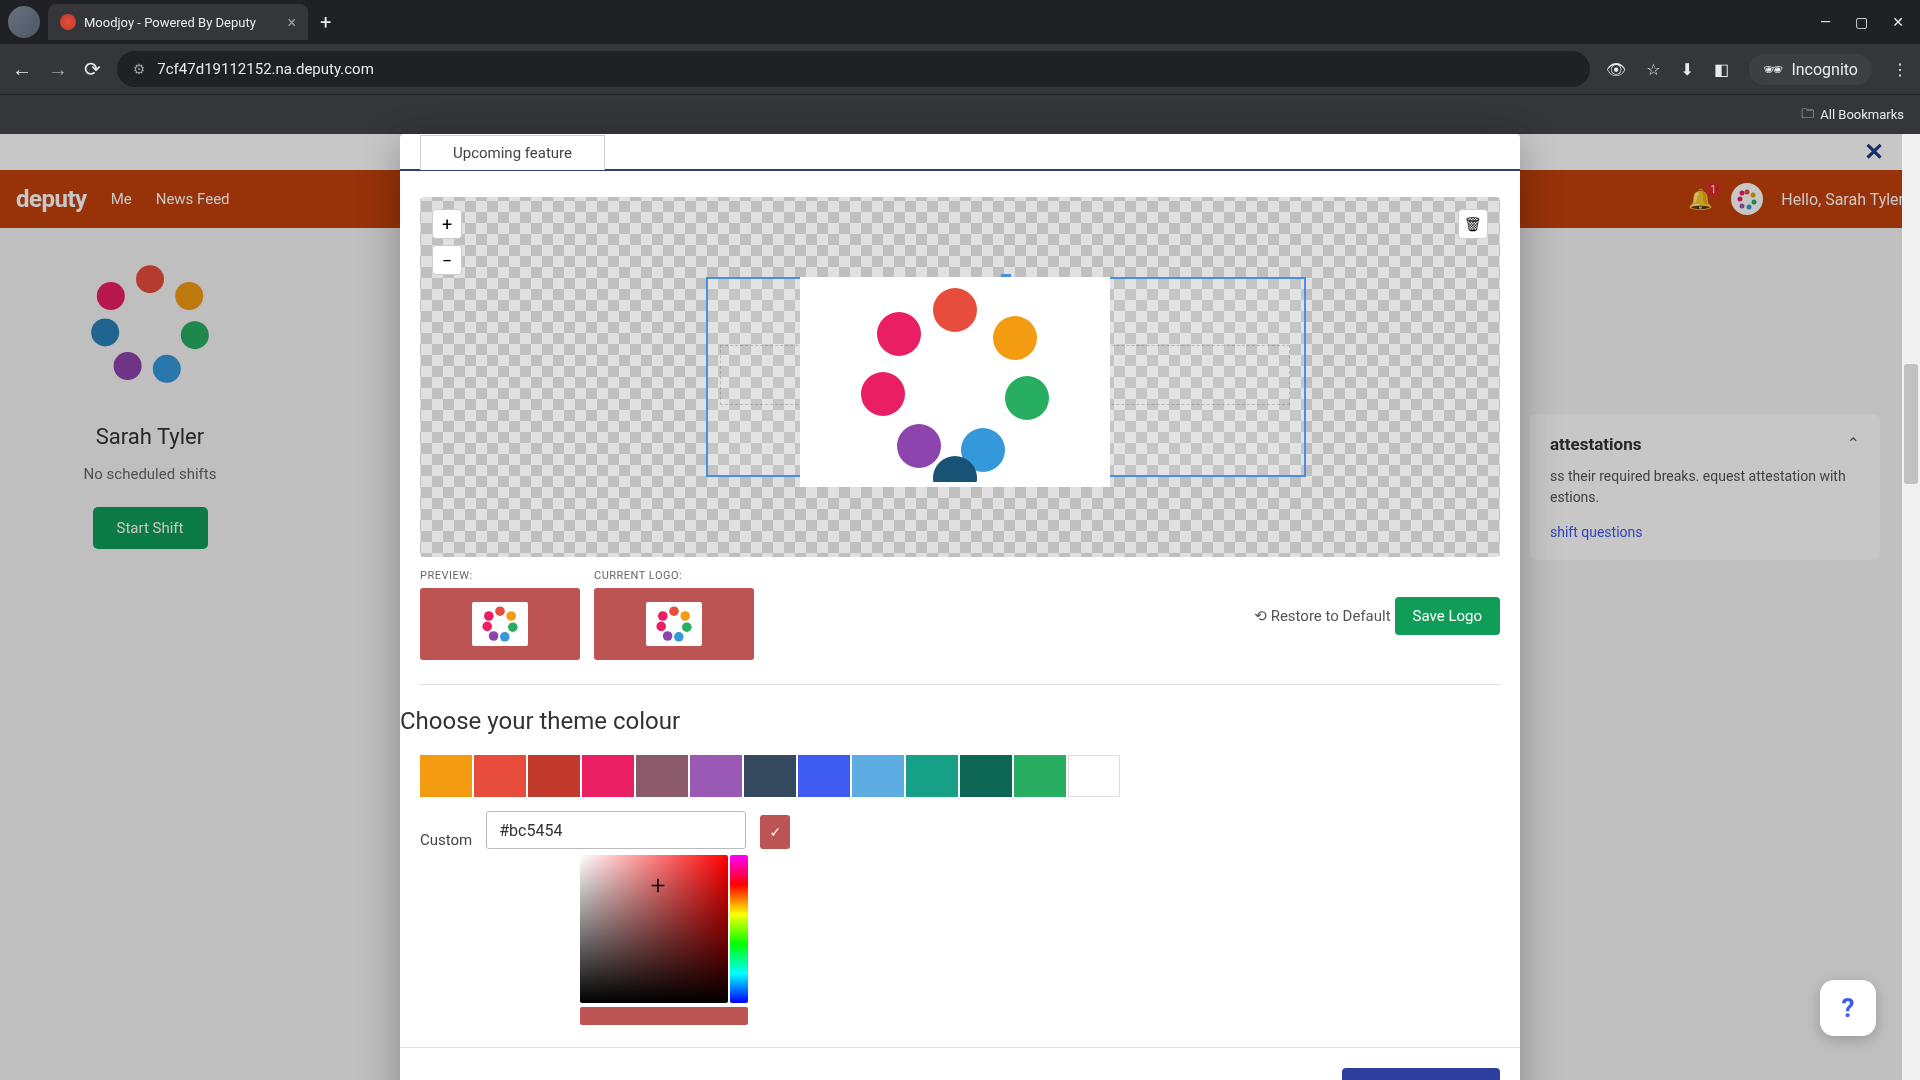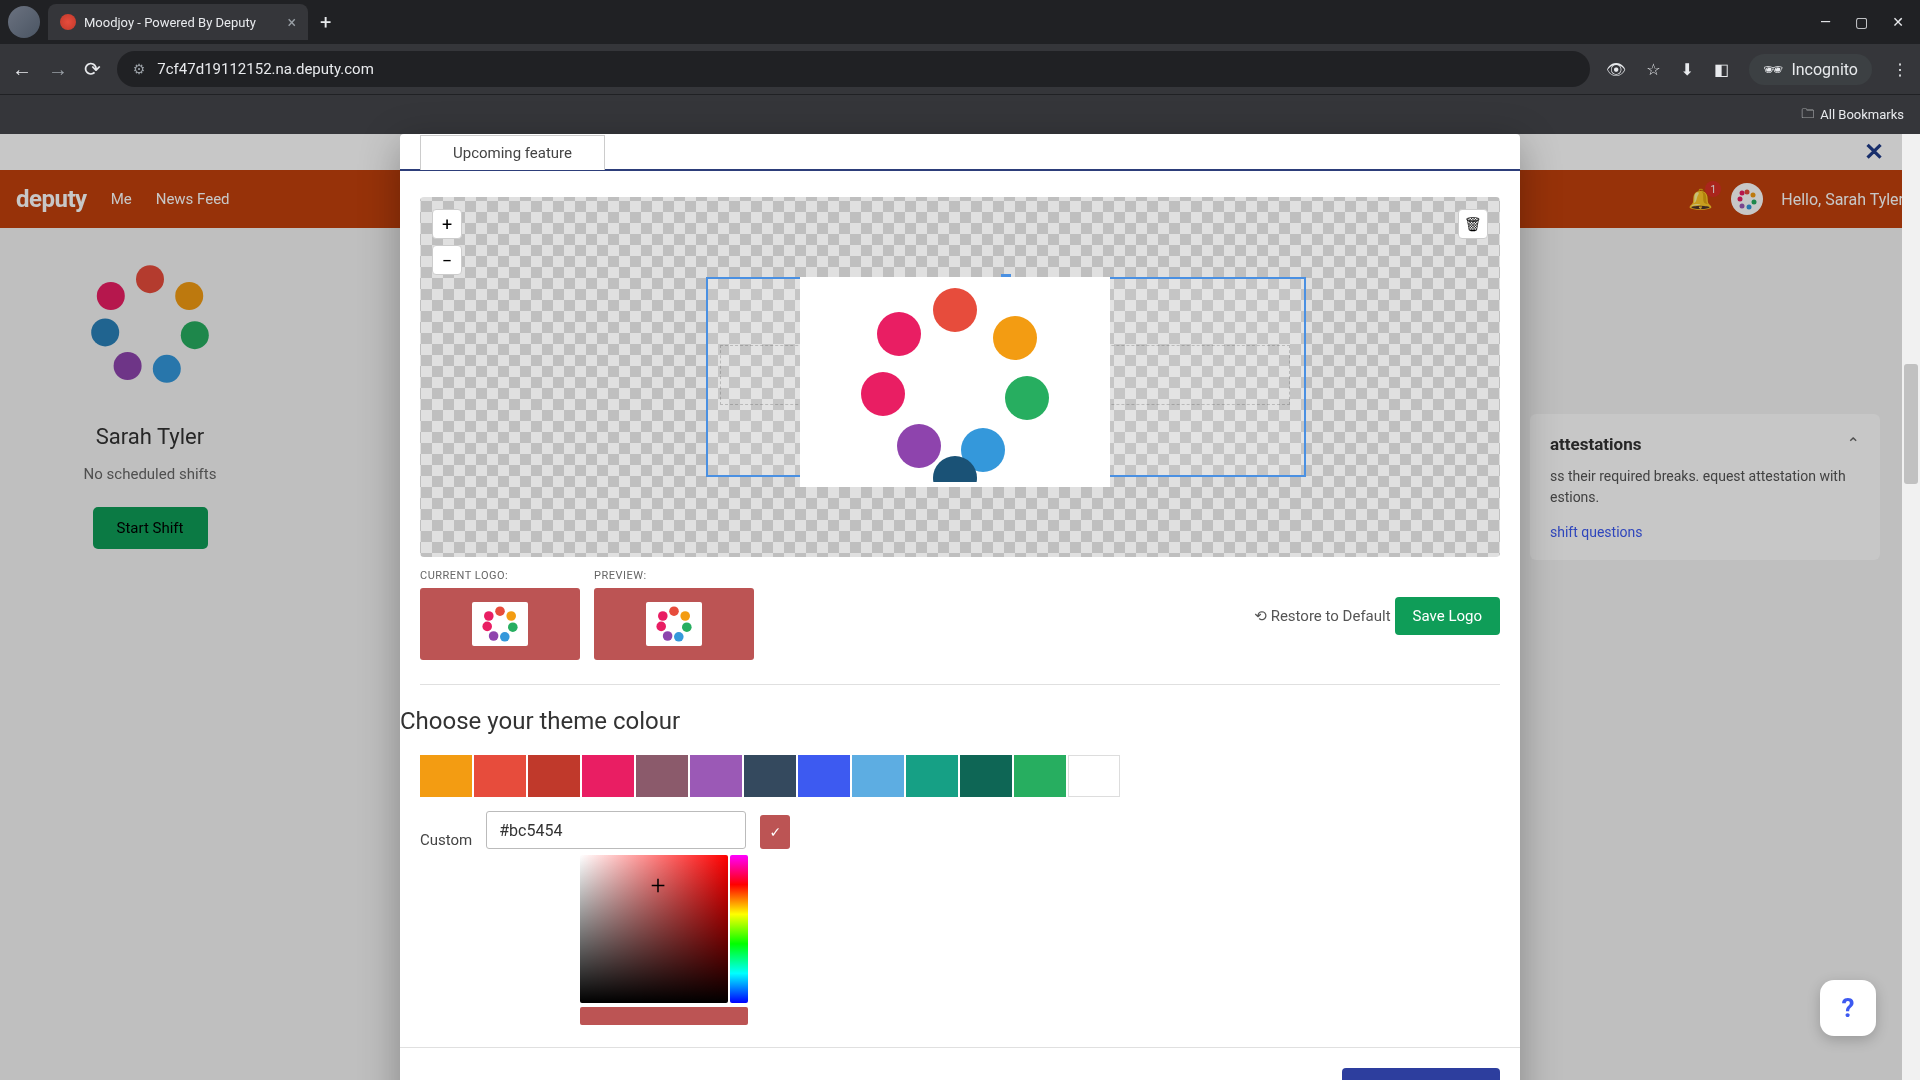--- a/index.html
+++ b/index.html
@@ -41,21 +41,21 @@
 .nav-item { font-size: 15px; }
 .banner-right { margin-left: auto; display: flex; align-items: center; gap: 18px; }
 .bell { position: relative; font-size: 20px; }
 .bell-badge { position: absolute; top: -6px; right: -8px; background: #d93025; color: #fff; border-radius: 50%; font-size: 10px; width: 16px; height: 16px; display: flex; align-items: center; justify-content: center; }
 .avatar-sm { width: 32px; height: 32px; border-radius: 50%; background: #fff; display: flex; align-items: center; justify-content: center; }
 
 .sidebar { position: absolute; left: 20px; top: 120px; width: 260px; text-align: center; }
 .logo-circle { width: 140px; height: 140px; margin: 0 auto 30px; position: relative; }
 .user-name { font-size: 22px; color: #333; margin-bottom: 16px; font-weight: 400; }
 .no-shifts { color: #666; font-size: 15px; margin-bottom: 24px; }
-.start-shift { background: #0f9d58; color: #000000; border: none; padding: 12px 24px; border-radius: 5px; font-size: 15px; cursor: pointer; text-align: right; }
+.start-shift { background: #0f9d58; color: #ffffff; border: none; padding: 12px 24px; border-radius: 5px; font-size: 15px; cursor: pointer; text-align: right; }
 
 .right-panel { position: absolute; right: 40px; top: 280px; width: 350px; background: #fff; border-radius: 6px; padding: 20px; }
 .right-panel h3 { font-size: 17px; color: #333; margin-bottom: 12px; }
 .right-panel p { font-size: 14px; color: #555; line-height: 1.5; }
 .right-panel .link { color: #3d5af1; font-size: 14px; margin-top: 16px; display: block; }
 .chevron-toggle { position: absolute; right: 20px; top: 20px; color: #666; cursor: pointer; }
 
 
 .modal { position: absolute; left: 50%; transform: translateX(-50%); top: 0; width: 1120px; background: #fff; border-radius: 4px; box-shadow: 0 10px 40px rgba(0,0,0,0.3); z-index: 100; }
 .modal-tab-row { border-bottom: 2px solid #2d3e7a; padding: 0 20px; }
@@ -233,51 +233,51 @@
           <circle cx="32" cy="82" r="11" fill="#8e44ad"></circle>
             <circle cx="14" cy="56" r="11" fill="#e91e63"></circle>
           <circle cx="22" cy="26" r="11" fill="#e91e63"></circle>
           <circle cx="50" cy="98" r="11" fill="#1a5276"></circle>
         </svg>
       </div>
     </div>
 
     <div class="logo-row">
       <div>
+        <div class="logo-label">PREVIEW:</div>
+        <div class="logo-preview">
+          <div class="logo-preview-inner">
+            <svg width="40" height="40" viewBox="0 0 100 100">
+              <circle cx="50" cy="18" r="12" fill="#e74c3c"></circle>
+                <circle cx="78" cy="30" r="12" fill="#f39c12"></circle>
+              <circle cx="82" cy="58" r="12" fill="#27ae60"></circle>
+                <circle cx="62" cy="82" r="12" fill="#3498db"></circle>
+              <circle cx="34" cy="80" r="12" fill="#8e44ad"></circle>
+                <circle cx="18" cy="56" r="12" fill="#e91e63"></circle>
+              <circle cx="22" cy="30" r="12" fill="#e91e63"></circle>
+            </svg>
+          </div>
+        </div>
+      </div>
+      <div>
         <div class="logo-label">CURRENT LOGO:</div>
         <div class="logo-preview">
           <div class="logo-preview-inner">
             <svg width="40" height="40" viewBox="0 0 100 100">
               <circle cx="50" cy="18" r="12" fill="#e74c3c"></circle>
                 <circle cx="78" cy="30" r="12" fill="#f39c12"></circle>
               <circle cx="82" cy="58" r="12" fill="#27ae60"></circle>
                 <circle cx="62" cy="82" r="12" fill="#3498db"></circle>
               <circle cx="34" cy="80" r="12" fill="#8e44ad"></circle>
                 <circle cx="18" cy="56" r="12" fill="#e91e63"></circle>
               <circle cx="22" cy="30" r="12" fill="#e91e63"></circle>
             </svg>
           </div>
         </div>
       </div>
-      <div>
-        <div class="logo-label">PREVIEW:</div>
-        <div class="logo-preview">
-          <div class="logo-preview-inner">
-            <svg width="40" height="40" viewBox="0 0 100 100">
-              <circle cx="50" cy="18" r="12" fill="#e74c3c"></circle>
-                <circle cx="78" cy="30" r="12" fill="#f39c12"></circle>
-              <circle cx="82" cy="58" r="12" fill="#27ae60"></circle>
-                <circle cx="62" cy="82" r="12" fill="#3498db"></circle>
-              <circle cx="34" cy="80" r="12" fill="#8e44ad"></circle>
-                <circle cx="18" cy="56" r="12" fill="#e91e63"></circle>
-              <circle cx="22" cy="30" r="12" fill="#e91e63"></circle>
-            </svg>
-          </div>
-        </div>
-      </div>
       <div class="logo-actions">
         <button class="restore-btn">
           <span>⟲</span>
           <span>Restore to Default</span>
         </button>
         <button class="save-logo-btn">Save Logo</button>
       </div>
     </div>
 
     <div class="divider"></div>

